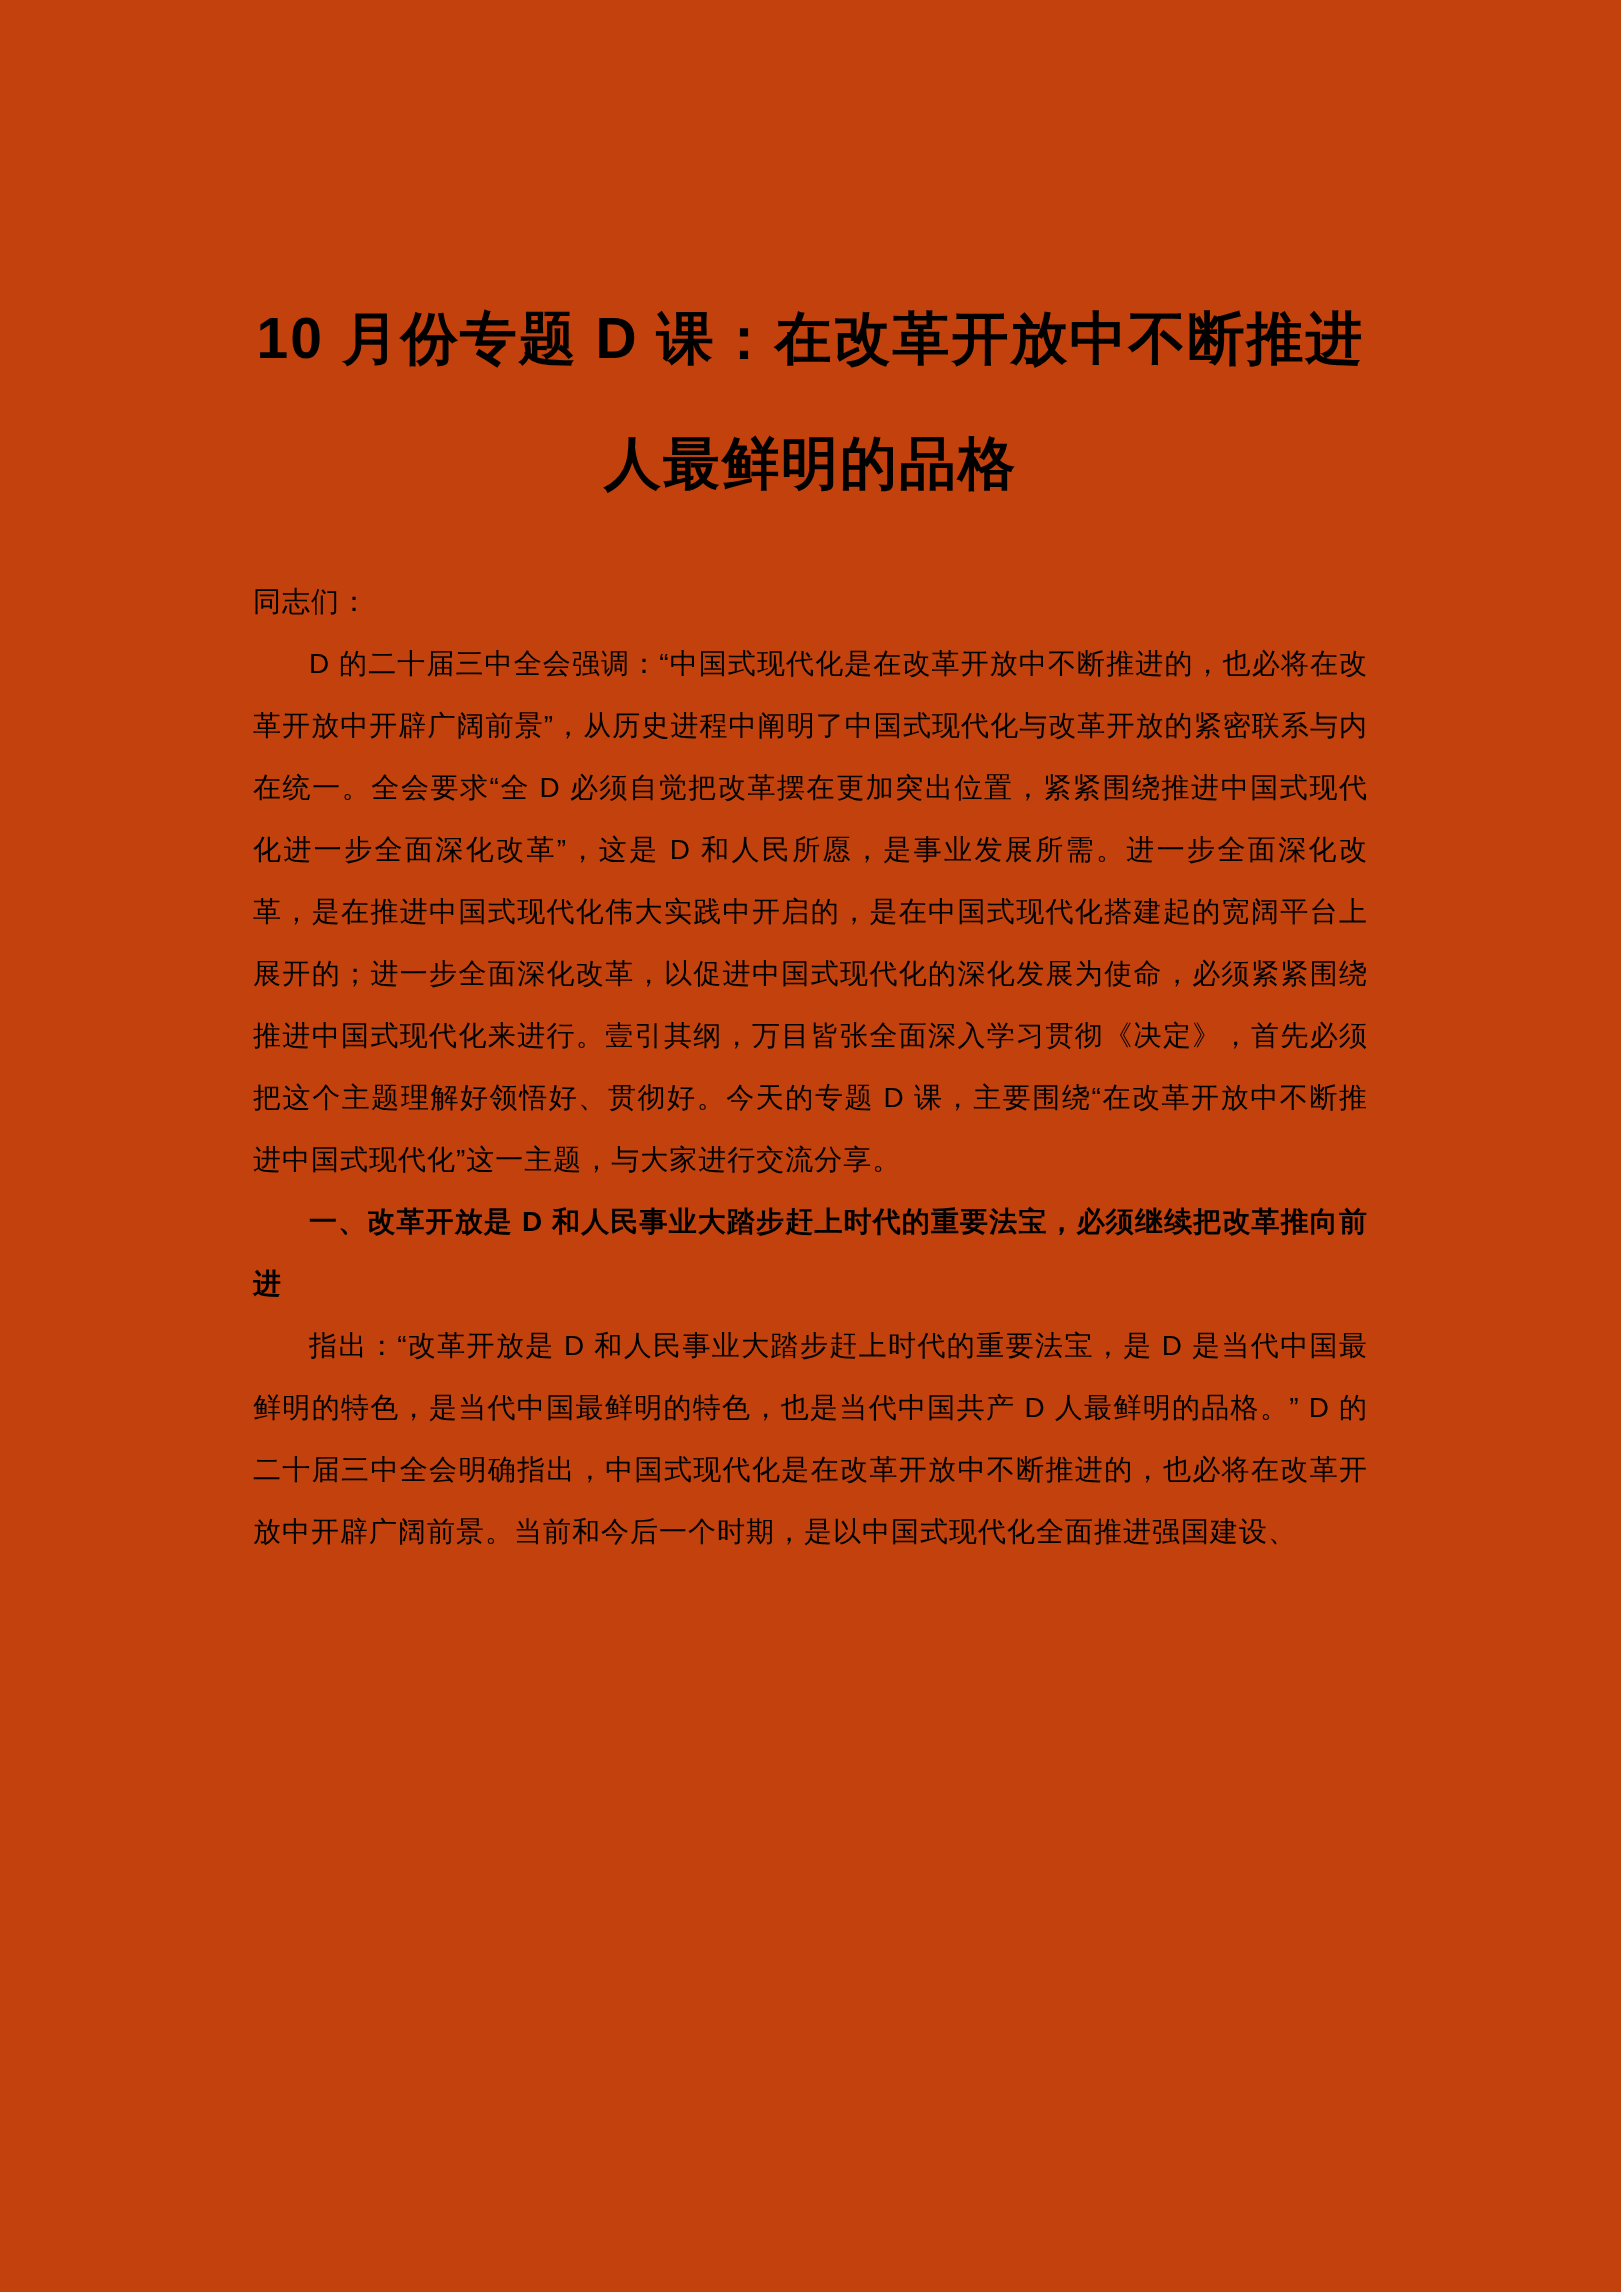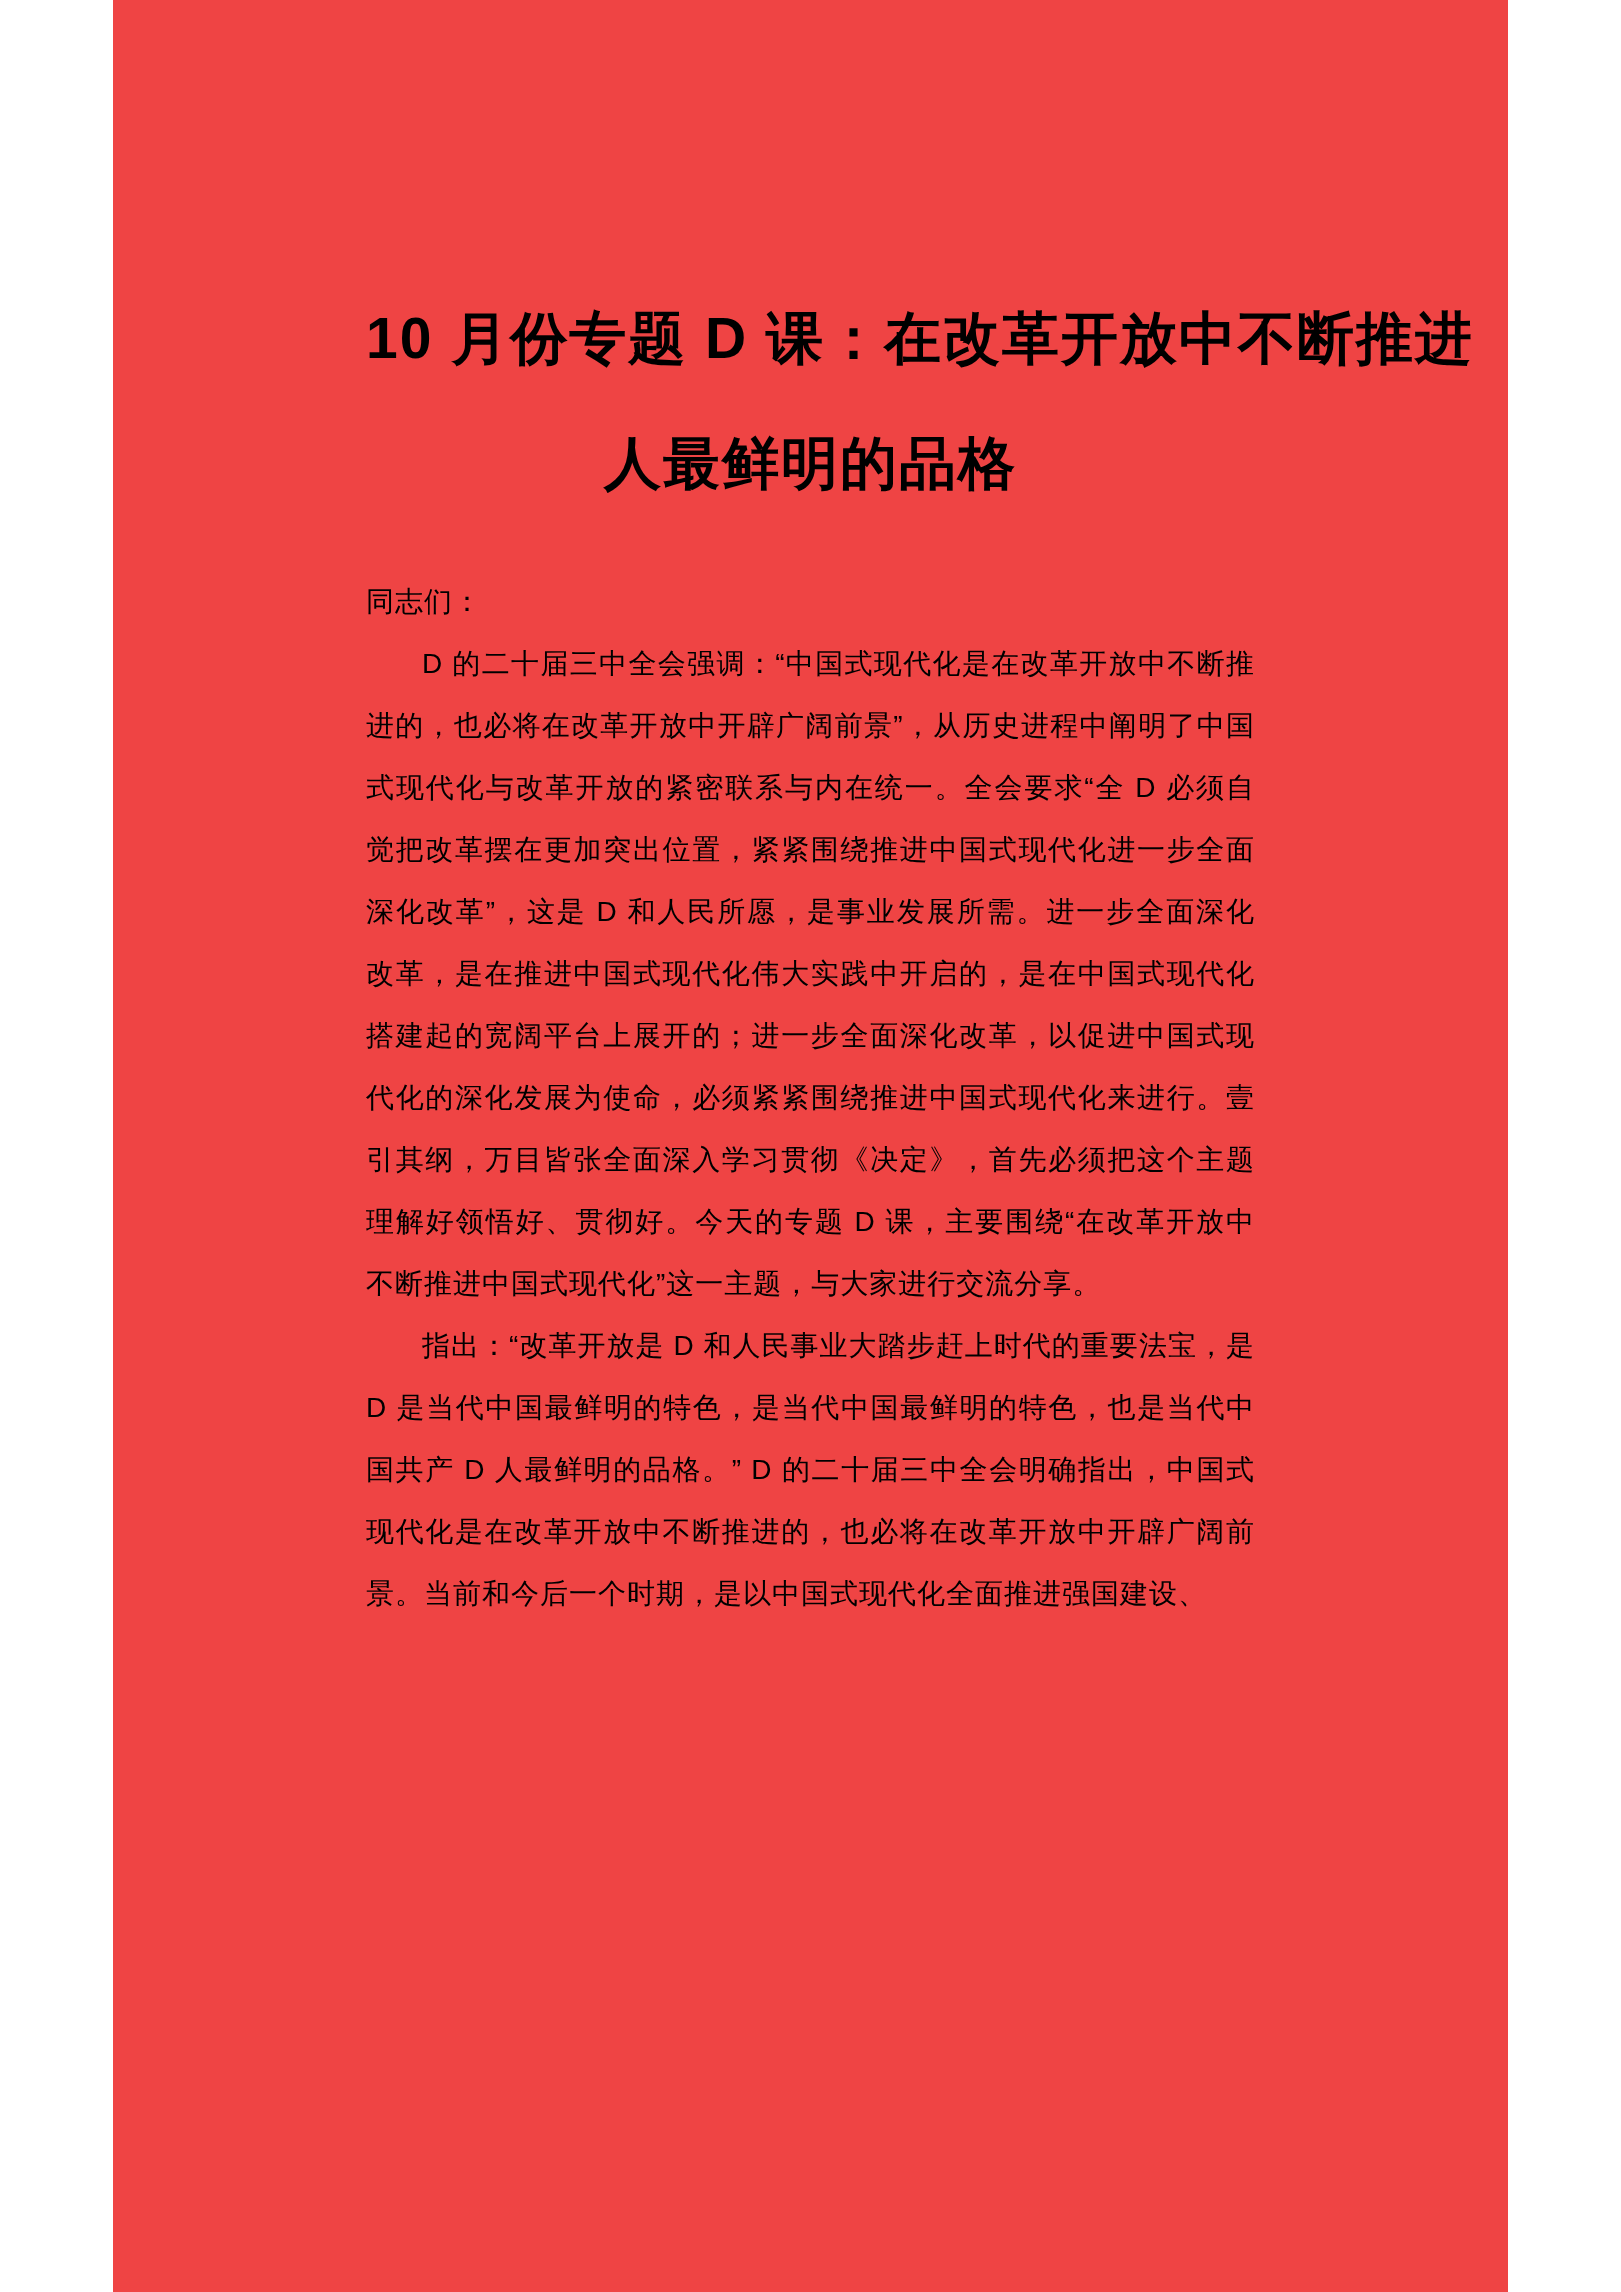--- a/index.html
+++ b/index.html
@@ -2,24 +2,24 @@
 <html lang="zh"><head>
 <meta charset="utf-8">
 <style>
   html, body {
     margin: 0;
     padding: 0;
     background: #ffffff;
   }
   .page {
     position: relative;
-    width: 1395px;
+    width: 1621px;
     height: 2293px;
     margin: 0 auto;
-    background: #ef4444;
+    background: #c2410c;
     color: #000000;
     box-sizing: border-box;
     padding: 276px 253px 0 253px;
     font-family: "Liberation Sans", "DejaVu Sans", sans-serif;
     overflow: hidden;
   }
   .doc-title {
     text-align: center;
     font-weight: 700;
     font-size: 57px;
@@ -56,18 +56,19 @@
   <h1 class="doc-title">
     <span class="title-line">10 月份专题 D 课：在改革开放中不断推进</span>
     <span class="title-line">人最鲜明的品格</span>
   </h1>
 
   <div class="doc-body">
     <p class="salutation">同志们：</p>
 
     <p class="para-indent">D 的二十届三中全会强调：“中国式现代化是在改革开放中不断推进的，也必将在改革开放中开辟广阔前景”，从历史进程中阐明了中国式现代化与改革开放的紧密联系与内在统一。全会要求“全 D 必须自觉把改革摆在更加突出位置，紧紧围绕推进中国式现代化进一步全面深化改革”，这是 D 和人民所愿，是事业发展所需。进一步全面深化改革，是在推进中国式现代化伟大实践中开启的，是在中国式现代化搭建起的宽阔平台上展开的；进一步全面深化改革，以促进中国式现代化的深化发展为使命，必须紧紧围绕推进中国式现代化来进行。壹引其纲，万目皆张全面深入学习贯彻《决定》，首先必须把这个主题理解好领悟好、贯彻好。今天的专题 D 课，主要围绕“在改革开放中不断推进中国式现代化”这一主题，与大家进行交流分享。</p>
 
+    <p class="para-indent section-heading">一、改革开放是 D 和人民事业大踏步赶上时代的重要法宝，必须继续把改革推向前进</p>
 
     <p class="para-indent">指出：“改革开放是 D 和人民事业大踏步赶上时代的重要法宝，是 D 是当代中国最鲜明的特色，是当代中国最鲜明的特色，也是当代中国共产 D 人最鲜明的品格。” D 的二十届三中全会明确指出，中国式现代化是在改革开放中不断推进的，也必将在改革开放中开辟广阔前景。当前和今后一个时期，是以中国式现代化全面推进强国建设、</p>
   </div>
 
 </div>
 
 
 </body></html>

